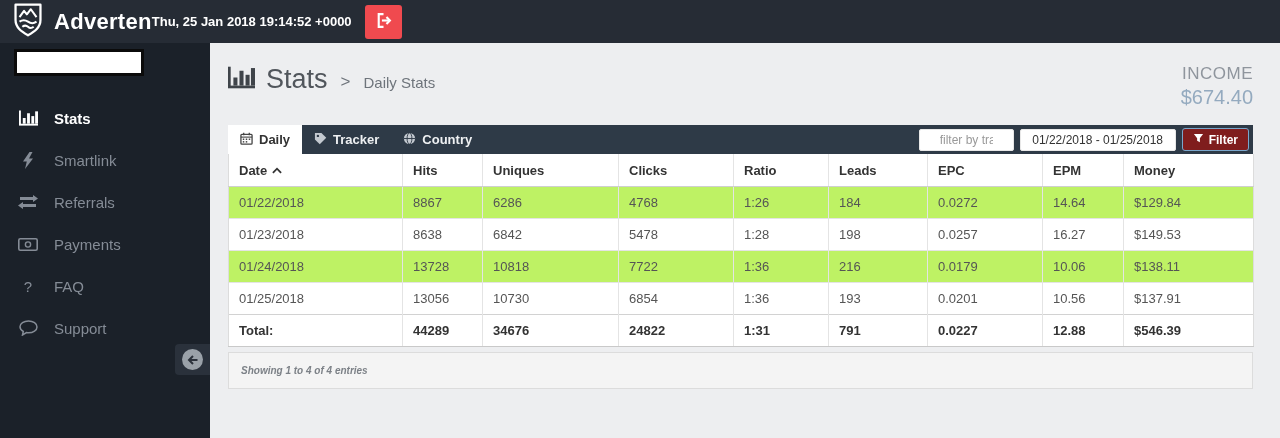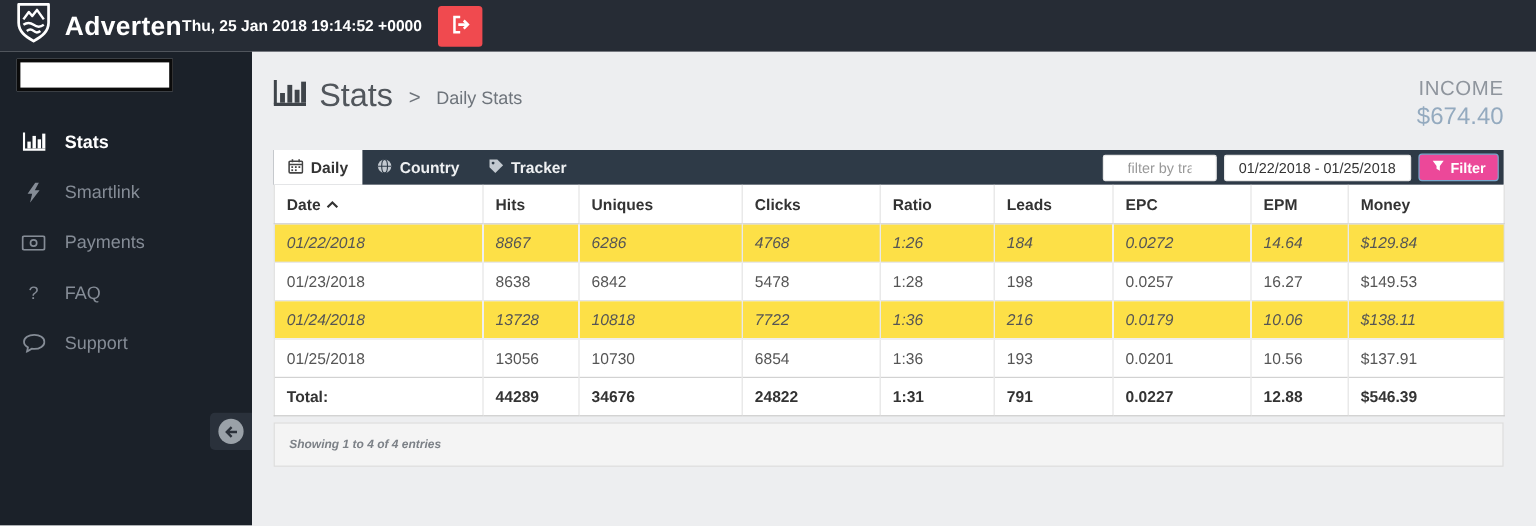--- a/index.html
+++ b/index.html
@@ -76,39 +76,39 @@
   .tracker-input {
     width: 95px; height: 22px; border: 1px solid #e8e8e8; border-radius: 2px;
     font-size: 12px; padding: 0 20px; color: #333; font-family: inherit;
   }
   .tracker-input::placeholder { color: #999; }
   .daterange-input {
     width: 156px; height: 22px; border: 1px solid #e8e8e8; border-radius: 2px;
     font-size: 12px; text-align: center; color: #333; font-family: inherit;
   }
   .filter-btn {
-    height: 23px; padding: 0 10px; background: #ec4899; border: 1px solid #79a6cc;
+    height: 23px; padding: 0 10px; background: #7f1d1d; border: 1px solid #79a6cc;
     border-radius: 3px; color: #fff; font-size: 12px; font-weight: bold;
     display: flex; align-items: center; gap: 5px; cursor: pointer; font-family: inherit;
   }
 
   
   table.stats { width: 1025px; table-layout: fixed; border-collapse: collapse; background: #fff; font-size: 13px; }
   table.stats th, table.stats td {
     padding: 8px 10px; text-align: left; border-left: 1px solid #e4e4e4;
     overflow: hidden; white-space: nowrap;
   }
   table.stats th:first-child, table.stats td:first-child { border-left: 1px solid #dcdcdc; }
   table.stats th:last-child, table.stats td:last-child { border-right: 1px solid #dcdcdc; }
   table.stats thead th {
     color: #333; font-weight: bold; border-bottom: 1px solid #cfcfcf; cursor: pointer;
     background: #fff;
   }
   table.stats tbody td { color: #555; border-top: 1px solid #e4e4e4; }
-  table.stats tbody tr.stripe td { background: #fde047; font-style: italic; }
+  table.stats tbody tr.stripe td { background: #bef264; }
   table.stats tfoot td {
     color: #333; font-weight: bold; border-top: 1px solid #d2d2d2; border-bottom: 1px solid #c9c9c9;
   }
   .sort-caret { margin-left: 5px; vertical-align: 1px; }
 
   
   .table-info {
     margin-top: 5px; width: 1025px; border: 1px solid #dcdcdc; background: #f4f4f4;
     padding: 12px; font-size: 10px; font-style: italic; font-weight: bold; color: #7c8187;
   }
@@ -158,20 +158,29 @@
       </span>
       <span>Stats</span>
     </li>
     <li class="menu-item">
       <span class="menu-icon">
         <svg width="12" height="17" viewBox="0 0 12 17">
           <path d="M7.5 0L1 9.5h3.8L3 17l8-10.5H7L10.5 0z" fill="currentColor"></path>
         </svg>
       </span>
       <span>Smartlink</span>
+    </li>
+    <li class="menu-item">
+      <span class="menu-icon">
+        <svg width="20" height="14" viewBox="0 0 20 14">
+          <path d="M15 0l5 3.5-5 3.5V5H2V2h13V0z" fill="currentColor"></path>
+          <path d="M5 7l-5 3.5L5 14v-2h13V9H5V7z" fill="currentColor"></path>
+        </svg>
+      </span>
+      <span>Referrals</span>
     </li>
     <li class="menu-item">
       <span class="menu-icon">
         <svg width="20" height="13" viewBox="0 0 20 13">
           <rect x="0.8" y="0.8" width="18.4" height="11.4" rx="1.5" fill="none" stroke="currentColor" stroke-width="1.6"></rect>
           <circle cx="10" cy="6.5" r="2.6" fill="none" stroke="currentColor" stroke-width="1.4"></circle>
         </svg>
       </span>
       <span>Payments</span>
     </li>
@@ -237,35 +246,35 @@
                 <rect x="3" y="9.8" width="1.6" height="1.6"></rect>
               <rect x="6.2" y="9.8" width="1.6" height="1.6"></rect>
             </g>
           </svg>
         </span>
         <span>Daily</span>
       </div>
       <div class="tab">
         <span>
           <svg width="13" height="13" viewBox="0 0 14 14">
+            <path d="M1 8V1h7l5.2 5.2-7 7L1 8z" fill="#c3c9d0"></path>
+            <circle cx="4.2" cy="4.2" r="1.3" fill="#2e3a47"></circle>
+          </svg>
+        </span>
+        <span>Tracker</span>
+      </div>
+      <div class="tab">
+        <span>
+          <svg width="13" height="13" viewBox="0 0 14 14">
             <circle cx="7" cy="7" r="6" fill="#c3c9d0"></circle>
             <ellipse cx="7" cy="7" rx="2.6" ry="6" fill="none" stroke="#2e3a47" stroke-width="1"></ellipse>
             <line x1="1" y1="7" x2="13" y2="7" stroke="#2e3a47" stroke-width="1"></line>
           </svg>
         </span>
         <span>Country</span>
-      </div>
-      <div class="tab">
-        <span>
-          <svg width="13" height="13" viewBox="0 0 14 14">
-            <path d="M1 8V1h7l5.2 5.2-7 7L1 8z" fill="#c3c9d0"></path>
-            <circle cx="4.2" cy="4.2" r="1.3" fill="#2e3a47"></circle>
-          </svg>
-        </span>
-        <span>Tracker</span>
       </div>
       <div class="tab-controls">
         <input class="tracker-input" type="text" placeholder="filter by tracker" style="">
         <input class="daterange-input" type="text" value="01/22/2018 - 01/25/2018" style="">
         <button class="filter-btn">
           <span>
             <svg width="11" height="11" viewBox="0 0 12 12">
               <path d="M1 1h10L7.5 5.8v4.4L4.5 8.4V5.8L1 1z" fill="#fff"></path>
             </svg>
           </span>

